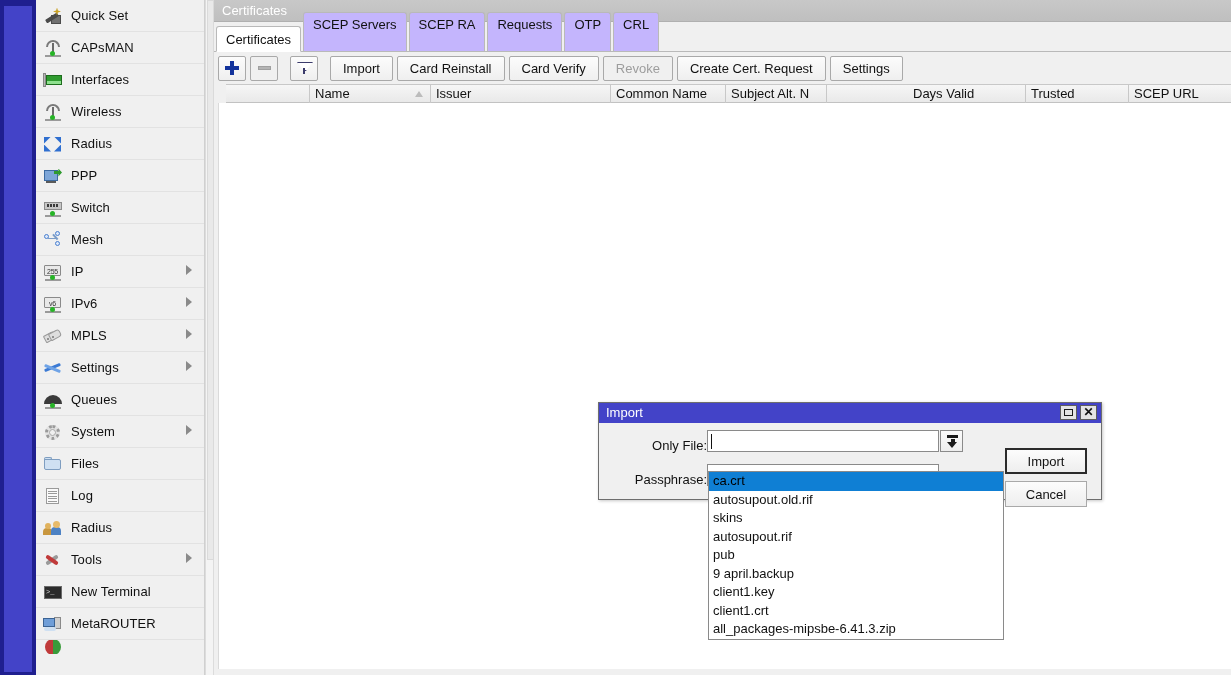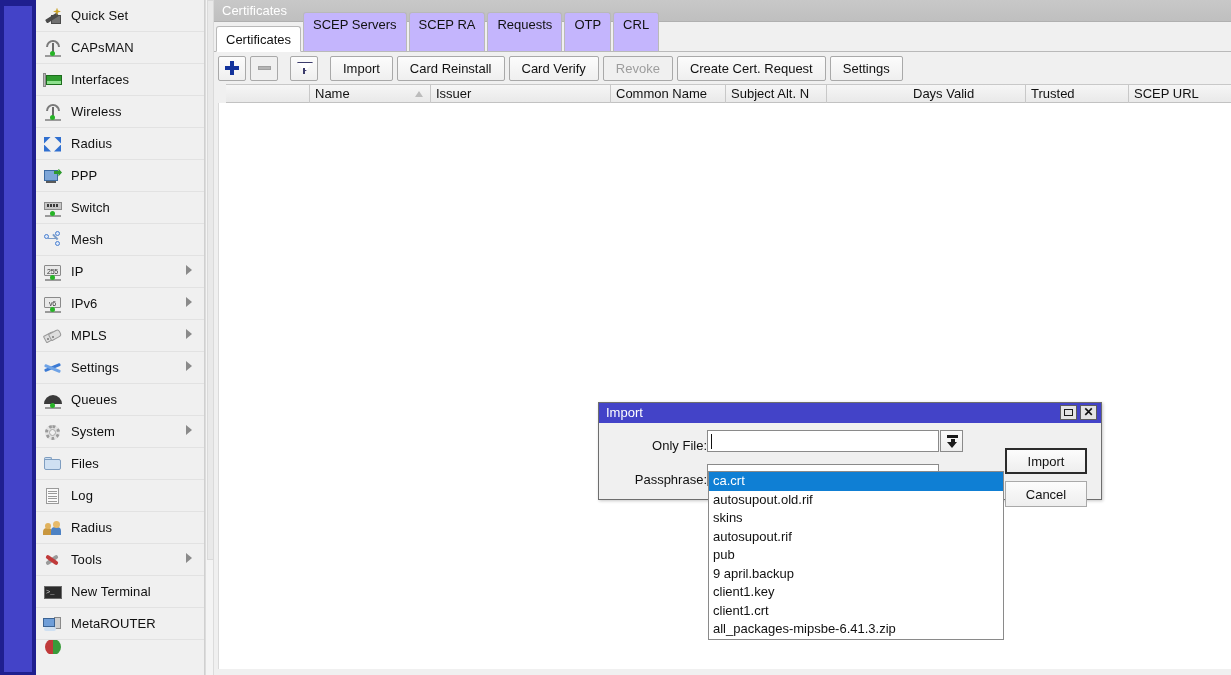--- a/index.html
+++ b/index.html
@@ -355,21 +355,21 @@
     z-index:40;
     overflow:hidden;
   }
   .dropitem {
     height:18.5px; line-height:18px;
     font-size:13px; color:#111;
     padding-left:4px;
     white-space:nowrap;
     cursor:default;
   }
-  .dropitem.sel { background:#0f7fd4; color:#ffffff; }
+  .dropitem.sel { background:#0f7fd4; color:#000000; }
 </style>
 </head>
 <body>
 
 <div id="app">
 
   <div class="winbox-strip">
     <div class="winbox-strip-inner"></div>
   </div>
 

